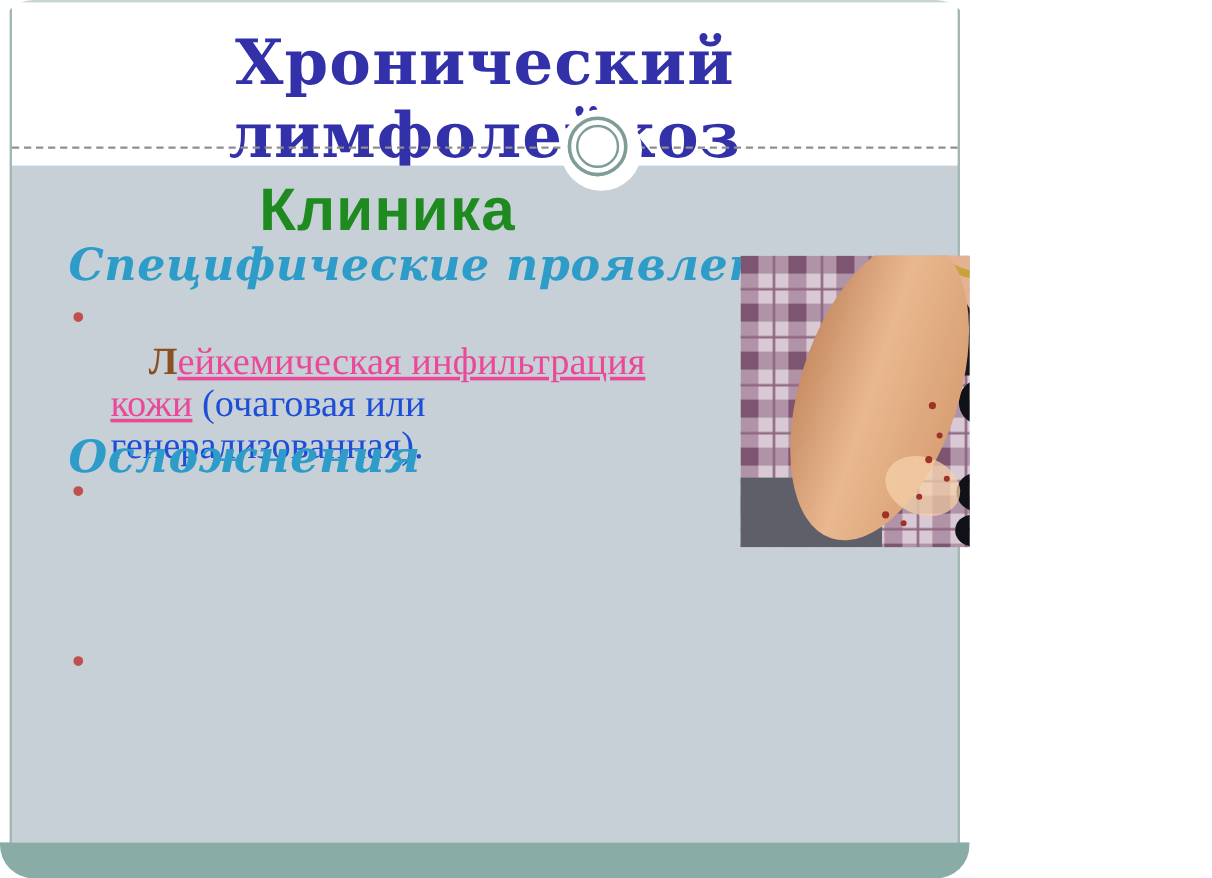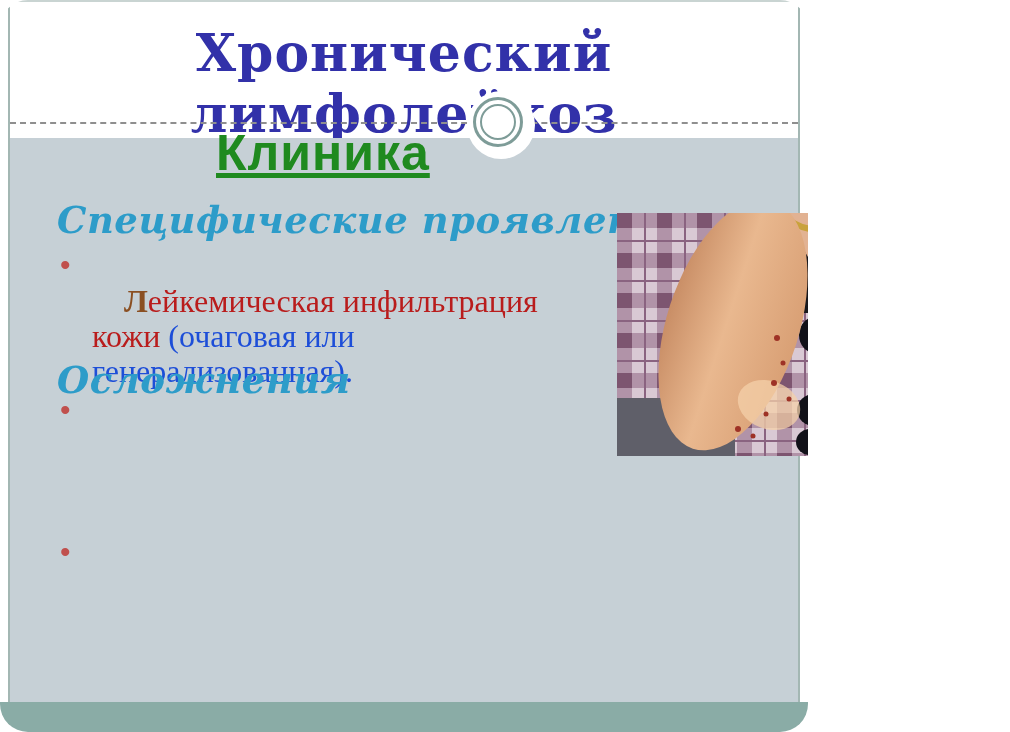--- a/index.html
+++ b/index.html
@@ -54,24 +54,24 @@
     position: absolute; left: 6px; top: 6px; width: 50px; height: 50px;
     border: 3px solid #7e9c98; border-radius: 50%; box-sizing: border-box;
   }
   .ring-inner {
     position: absolute; left: 13px; top: 13px; width: 36px; height: 36px;
     border: 2px solid #7e9c98; border-radius: 50%; box-sizing: border-box;
   }
 
   
   .section-heading {
-    position: absolute; left: 216px; top: 124px; margin: 0;
+    position: absolute; left: 216px; top: 146px; margin: 0;
     font-family: "Liberation Sans", sans-serif;
     font-weight: bold; font-size: 50px; letter-spacing: 1px;
-    color: #1f8a1f; z-index: 5; text-decoration: underline;
+    color: #1f8a1f; z-index: 5;
   }
   .subheading {
     position: absolute; left: 57px; margin: 0;
     font-family: "DejaVu Serif", serif;
     font-style: italic; font-weight: bold;
     font-size: 37px; letter-spacing: 0.5px;
     color: #2d9cc9; z-index: 5;
   }
   .subheading-1 { top: 198px; }
   .subheading-2 { top: 358px; }
@@ -84,21 +84,21 @@
   }
   .bullet-1 { top: 249px; }
   .bullet-2 { top: 394px; }
   .bullet-3 { top: 536px; }
 
   .bullet .marker {
     position: absolute; left: -32px; top: -2px;
     color: #c0504d; font-size: 30px; font-family: "Liberation Sans", sans-serif;
   }
   .seg-lead      { color: #8a4f22; font-weight: bold; }
-  .seg-highlight { color: #b91c1c; }
+  .seg-highlight { color: #ec4899; text-decoration: underline; }
   .seg-normal    { color: #1d4ed8; }
 
   
   .photo {
     position: absolute; left: 617px; top: 213px; width: 391px; height: 243px;
     z-index: 6; display: block;
   }
 
   
   .footer-bar {

